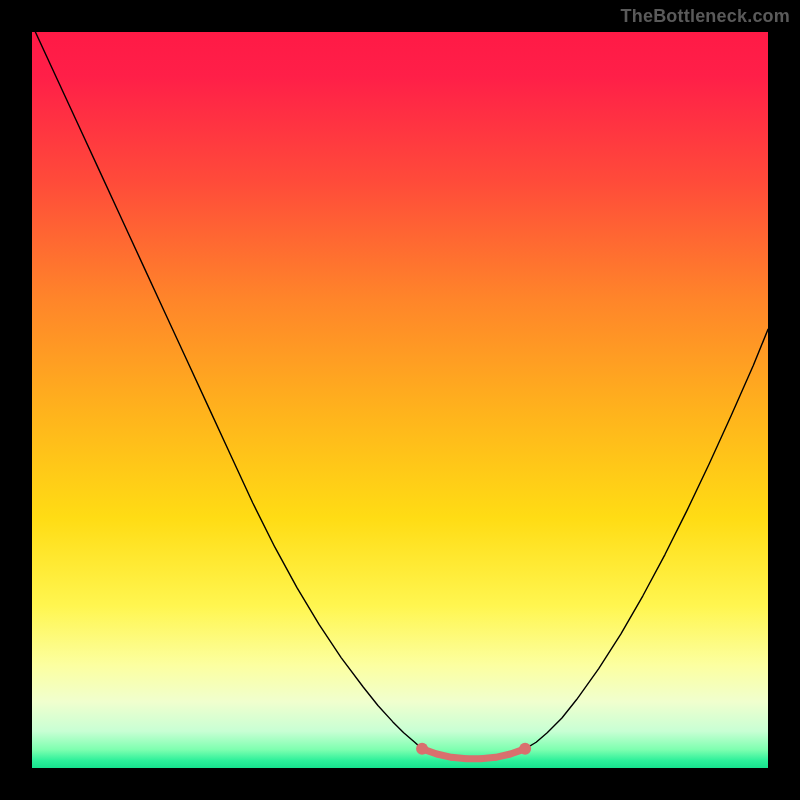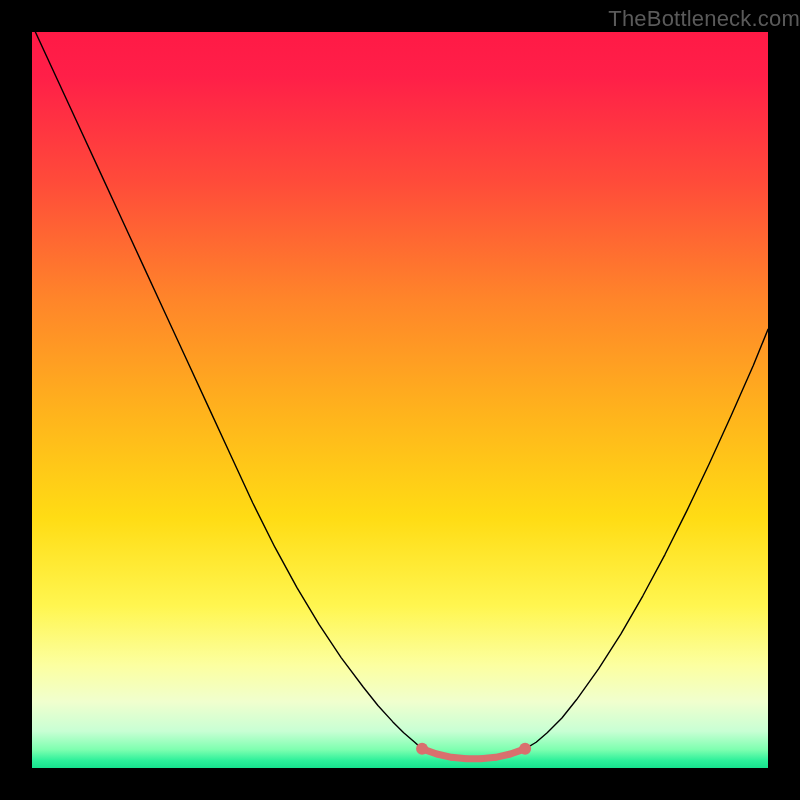--- a/index.html
+++ b/index.html
@@ -6,25 +6,25 @@
   html, body { width: 800px; height: 800px; overflow: hidden; }
   .frame {
     width: 800px;
     height: 800px;
     background: #000;
     position: relative;
   }
   .watermark {
     position: absolute;
     top: 6px;
-    right: 0;
+    right: 10px;
     color: #5a5a5a;
     font-family: Arial, Helvetica, sans-serif;
-    font-size: 22px;
-    font-weight: 400;
+    font-size: 18px;
+    font-weight: 700;
     letter-spacing: 0.2px;
     z-index: 10;
   }
   .plot {
     position: absolute;
     left: 32px;
     top: 32px;
     width: 736px;
     height: 736px;
   }

